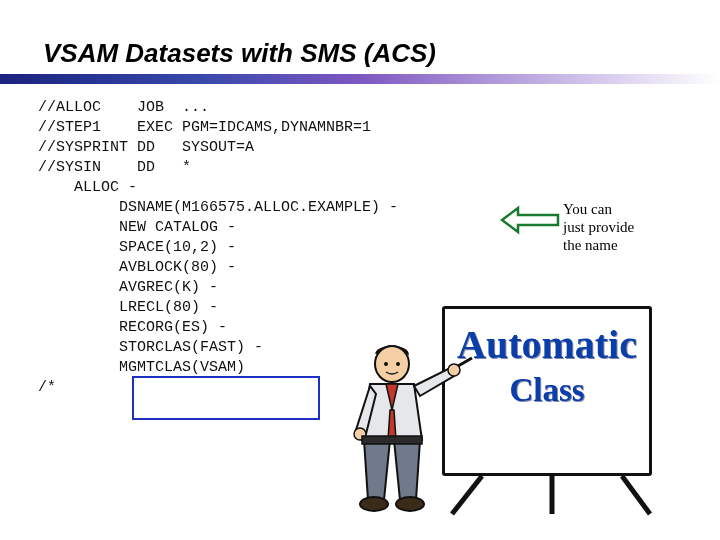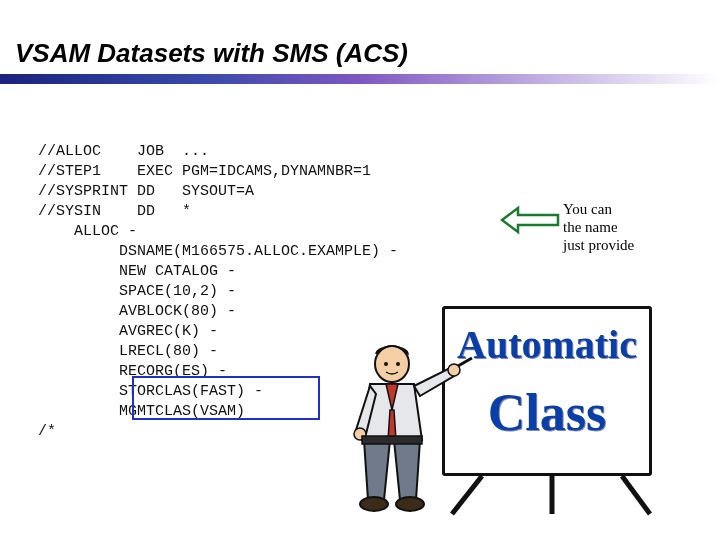--- a/index.html
+++ b/index.html
@@ -1,29 +1,29 @@
 <!DOCTYPE html>
 <html><head>
 <meta charset="utf-8">
 <style>
   * { box-sizing: border-box; margin: 0; padding: 0; }
   html, body { width: 720px; height: 540px; background: #fff; font-family: Arial, Helvetica, sans-serif; overflow: hidden; }
   .slide { position: relative; width: 720px; height: 540px; }
   .title {
-    position: absolute; left: 15px; top: 38px;
+    position: absolute; left: 43px; top: 38px;
     font-size: 26px; font-weight: bold; font-style: italic; color: #000;
   }
   .bar {
     position: absolute; left: 0; top: 74px; width: 720px; height: 10px;
     background: linear-gradient(to right, #1a237e 0%, #3949ab 28%, #7e57c2 50%, #b39ddb 70%, #e1d9f2 88%, #fff 100%);
   }
   .code {
     position: absolute; left: 38px; top: 98px; width: 430px;
     font-family: "Courier New", Courier, monospace;
-    font-size: 15px; line-height: 20px; color: #111; white-space: pre; margin-top: 44px;
+    font-size: 15px; line-height: 20px; color: #111; white-space: pre;
   }
   .box {
     position: absolute; left: 132px; top: 376px; width: 188px; height: 44px;
     border: 2px solid #1e31c4; background: transparent;
   }
   .callout {
     position: absolute; left: 563px; top: 200px; width: 130px;
     font-family: "Comic Sans MS", "Comic Sans", cursive;
     font-size: 15px; line-height: 18px; color: #000; text-align: left;
   }
@@ -35,21 +35,21 @@
   }
   .board {
     position: absolute; left: 120px; top: 6px; width: 210px; height: 170px;
     background: #fff; border: 3px solid #111; border-radius: 3px;
   }
   .board-text {
     position: absolute; left: 122px; top: 10px; width: 206px; text-align: center;
     font-family: Georgia, "Times New Roman", serif; font-weight: bold;
   }
   .bt1 { font-size: 40px; color: #0a3ea8; margin-top: 11px; text-shadow: 1px 1px 0 #88a; }
-  .bt2 { font-size: 52px; color: #0a3ea8; margin-top: 15px; text-shadow: 1px 1px 0 #88a; }
+  .bt2 { font-size: 33px; color: #0a3ea8; margin-top: 4px; text-shadow: 1px 1px 0 #88a; }
   .easel-legs {
     position: absolute; left: 120px; top: 176px; width: 220px; height: 40px;
   }
   .man { position: absolute; left: 0; top: 40px; width: 160px; height: 175px; }
 </style>
 </head>
 <body>
 
 <div class="slide">
 
@@ -73,22 +73,22 @@
 <span>/*</span></div>
 
   <div class="box"></div>
 
   <svg class="arrow" viewBox="0 0 60 30">
     <path d="M 2 15 L 18 3 L 18 10 L 58 10 L 58 20 L 18 20 L 18 27 Z" fill="none" stroke="#187a2e" stroke-width="2.5"></path>
   </svg>
 
   <div class="callout">
     <div>You can</div>
+    <div>just provide</div>
     <div>the name</div>
-    <div>just provide</div>
   </div>
 
   <div class="presenter">
     <div class="board"></div>
     <div class="board-text">
       <div class="bt1">Automatic</div>
       <div class="bt2">Class</div>
     </div>
     <svg class="easel-legs" viewBox="0 0 220 40">
       <line x1="40" y1="0" x2="10" y2="38" stroke="#111" stroke-width="5"></line>

